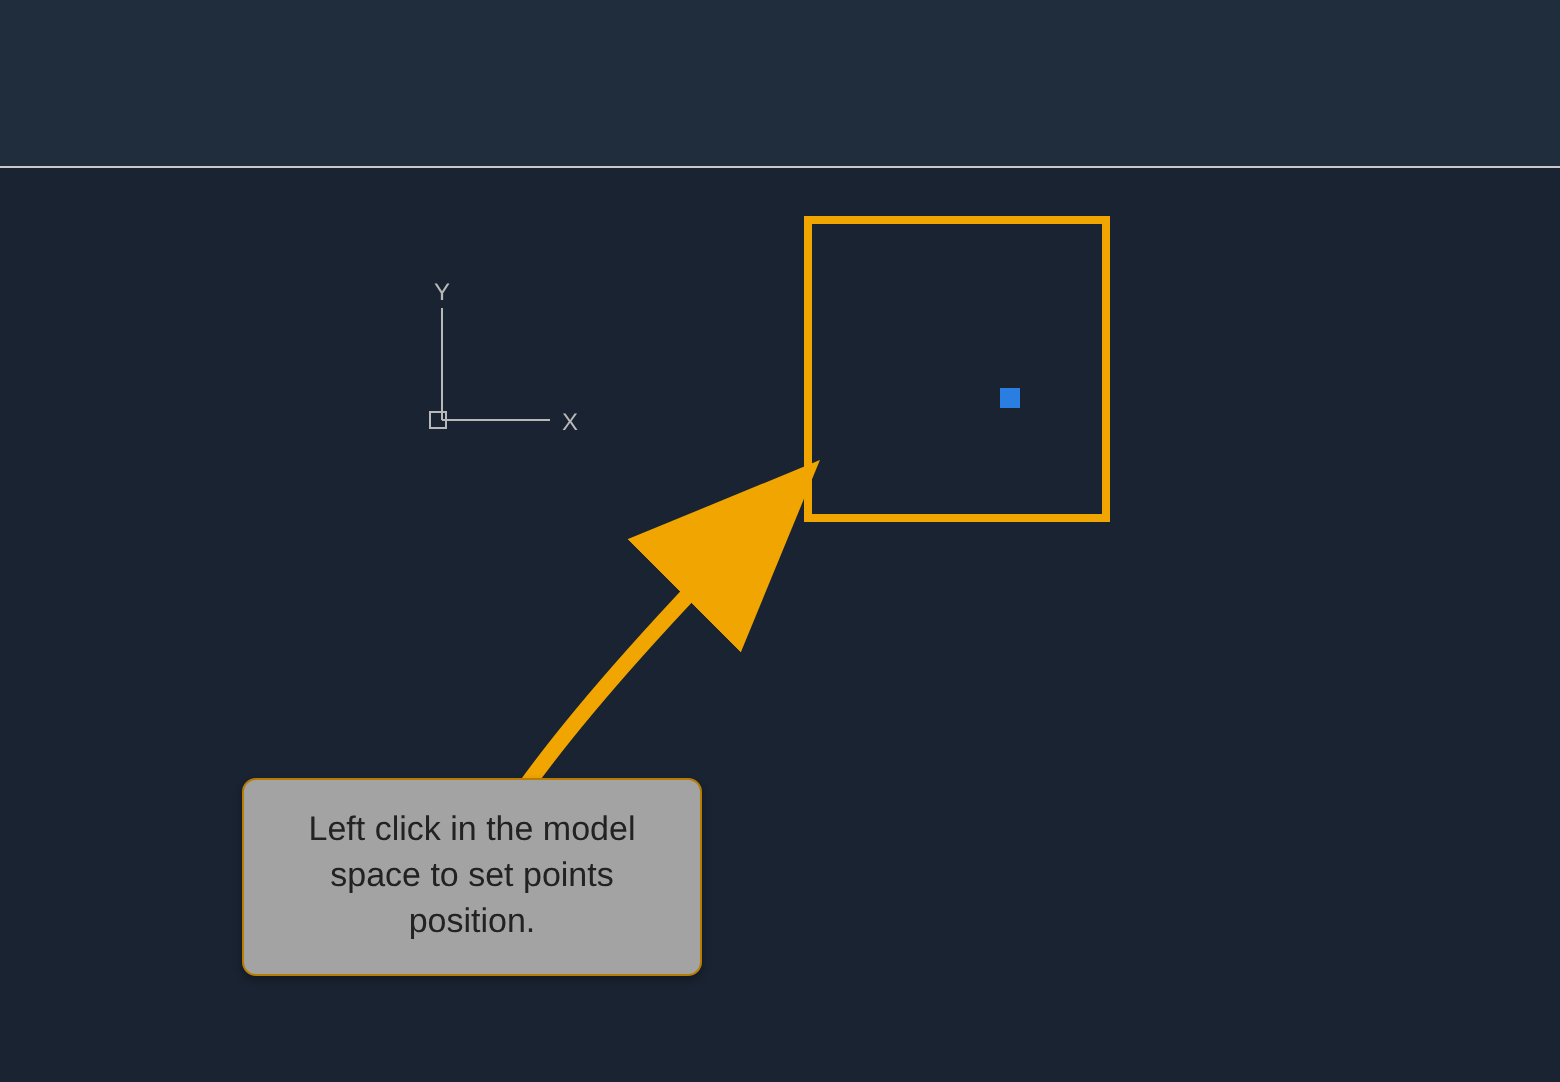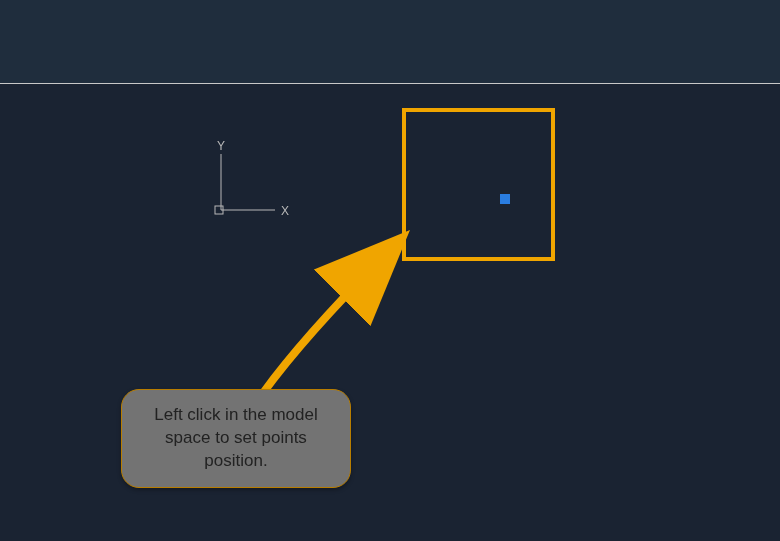--- a/index.html
+++ b/index.html
@@ -50,23 +50,23 @@
       position: absolute;
       left: 245px;
       top: 215px;
       pointer-events: none;
     }
     .tooltip {
       position: absolute;
       left: 121px;
       top: 389px;
       width: 230px;
-      background: #737373;
+      background: #a3a3a3;
       border: 1px solid #b87d00;
-      border-radius: 18px;
+      border-radius: 7px;
       padding: 14px 18px;
       text-align: center;
       color: #222;
       font-size: 17px;
       line-height: 1.35;
       box-shadow: 0 2px 4px rgba(0,0,0,0.3);
     }
   </style>
 </head>
 <body>

